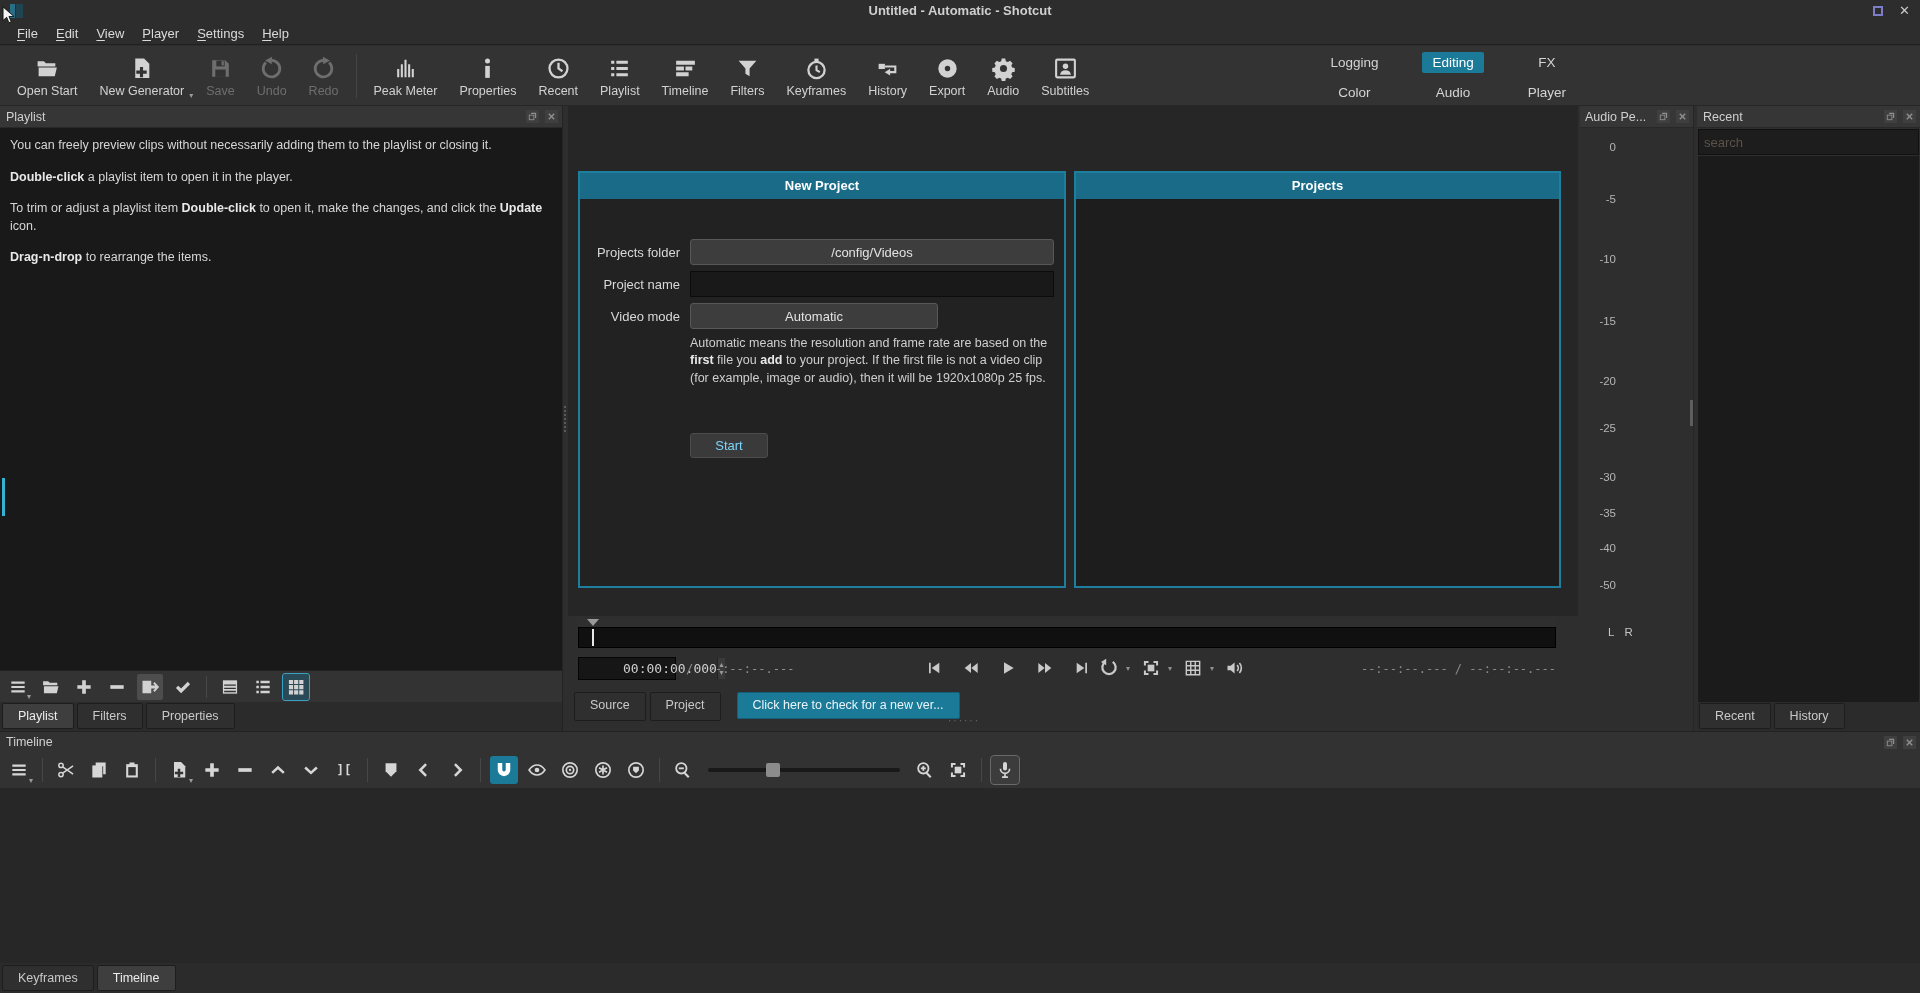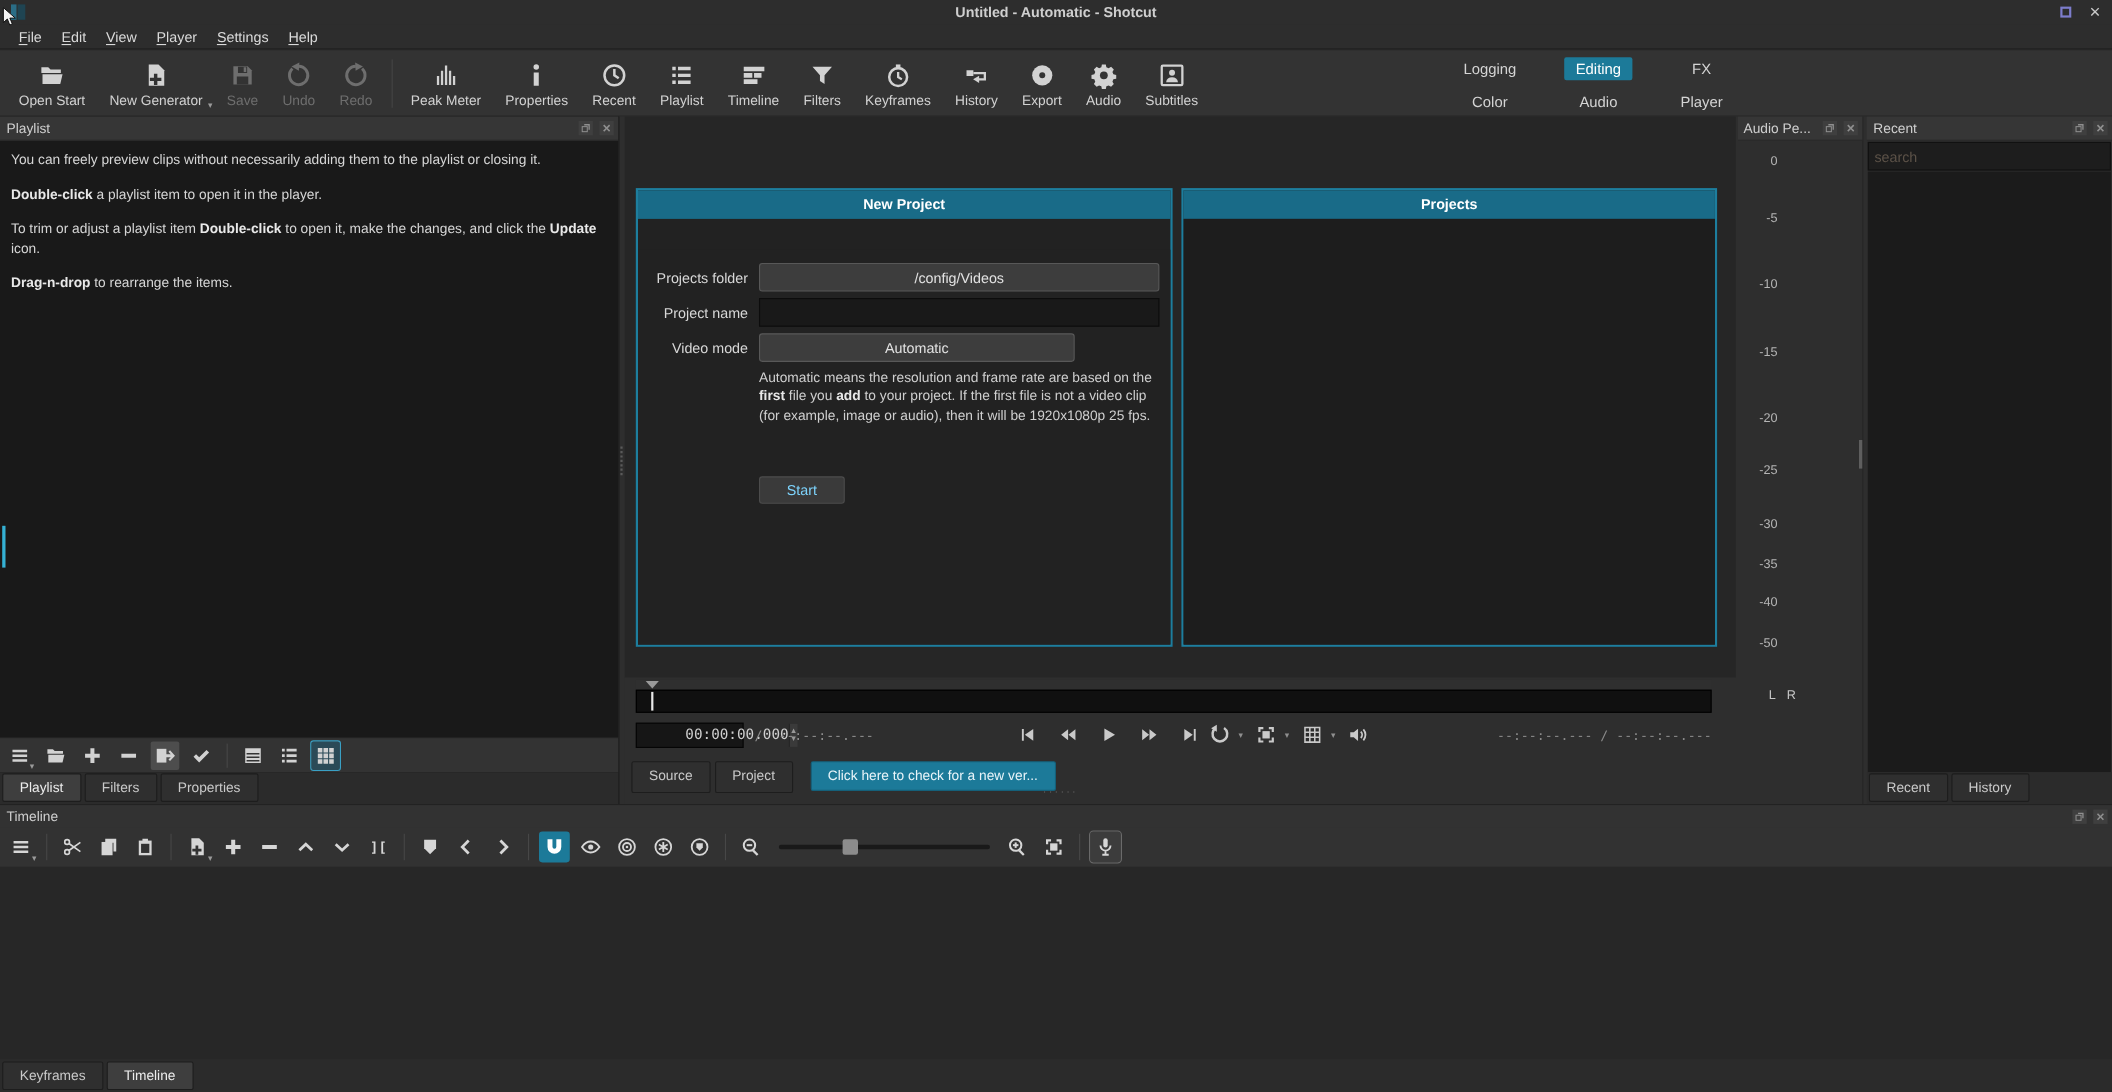--- a/index.html
+++ b/index.html
@@ -84,21 +84,21 @@
   .np{left:10px;top:65px;width:488px;height:417px;}
   .pj{left:506px;top:65px;width:487px;height:417px;}
   .pj-body{flex:1;background:#1d1d1d;}
   .np-body{flex:1;padding:12px 10px;background:#222;margin-top:28px;}
   .np-row{display:grid;grid-template-columns:90px 1fr;column-gap:10px;align-items:center;margin-bottom:6px;}
   .np-lbl{text-align:right;color:#d8d8d8;font-size:13px;}
   .np-btn{height:26px;background:#3d3d3d;border:1px solid #585858;border-radius:3px;
        color:#e2e2e2;font-size:13px;text-align:center;line-height:24px;}
   .np-input{height:26px;background:#191919;border:1px solid #0c0c0c;width:100%;color:#ddd;
        font-size:13px;padding:0 4px;font-family:"Liberation Sans",sans-serif;}
-  .np-mode{width:287px;}
+  .np-mode{width:248px;}
   .np-help{margin:4px 0 0 100px;width:372px;font-size:12.5px;line-height:1.38;color:#cfcfcf;}
   .np-start{margin:46px 0 0 100px;width:78px;height:25px;background:#3a3a3a;
        border:1px solid #4c4c4c;border-radius:3px;color:#7dd3fc;font-size:13px;}
 
   .center-bottom{position:absolute;left:0;right:0;top:510px;bottom:0;background:#2e2e2e;}
   .scrub{position:absolute;left:10px;top:2px;width:978px;height:30px;}
   .scrub-top{position:relative;height:9px;background:#2f2f2f;}
   .scrub-head{position:absolute;left:9px;top:1px;width:0;height:0;
        border-left:6px solid transparent;border-right:6px solid transparent;border-top:7px solid #9a9a9a;}
   .scrub-bar{position:relative;height:21px;background:#101010;border:1px solid #000;}

